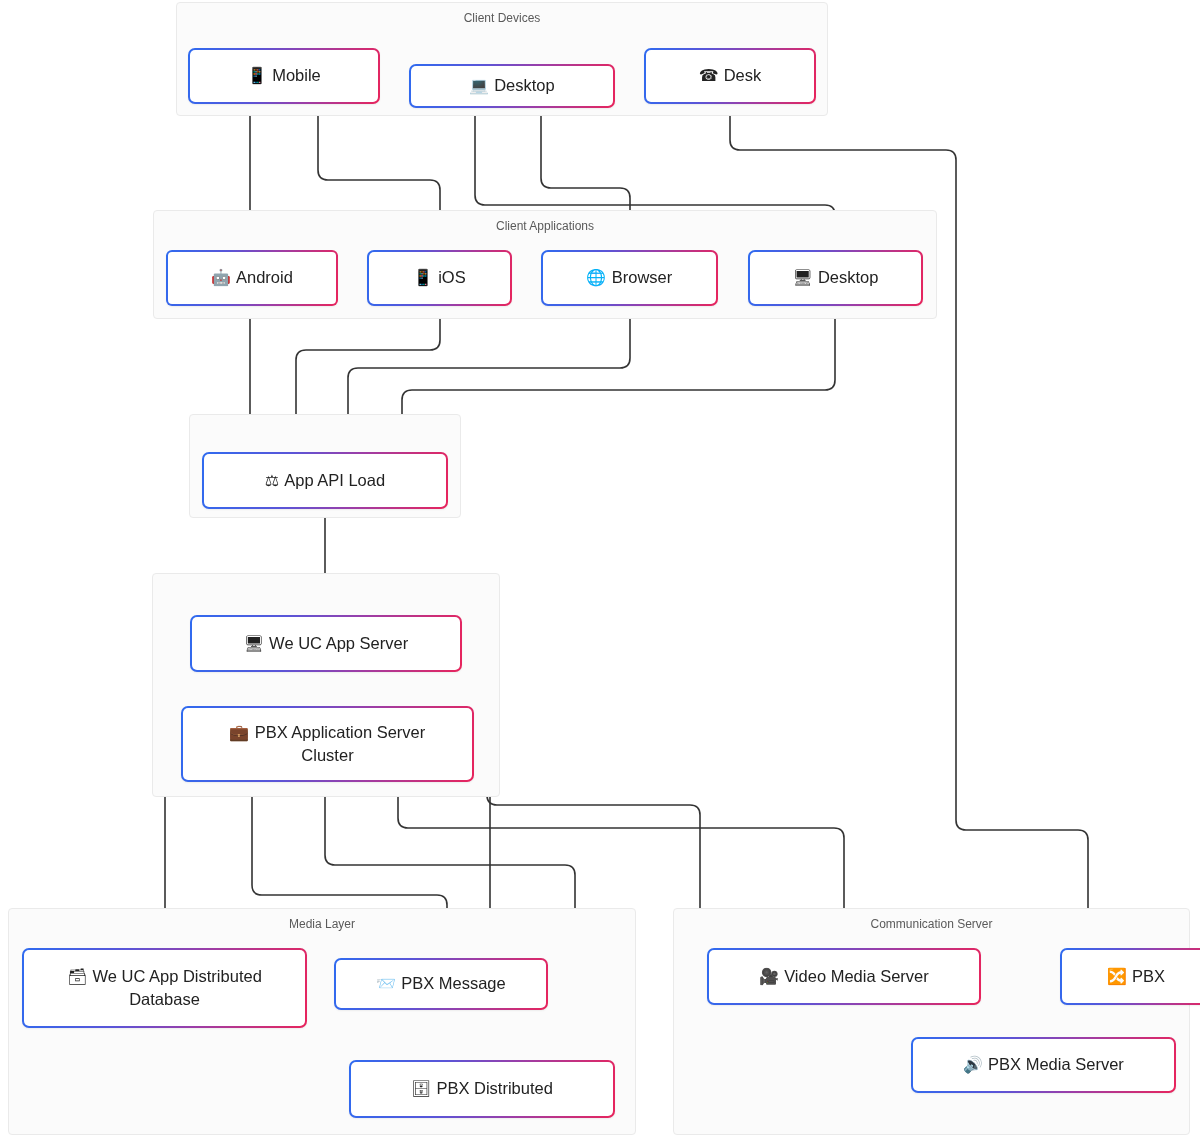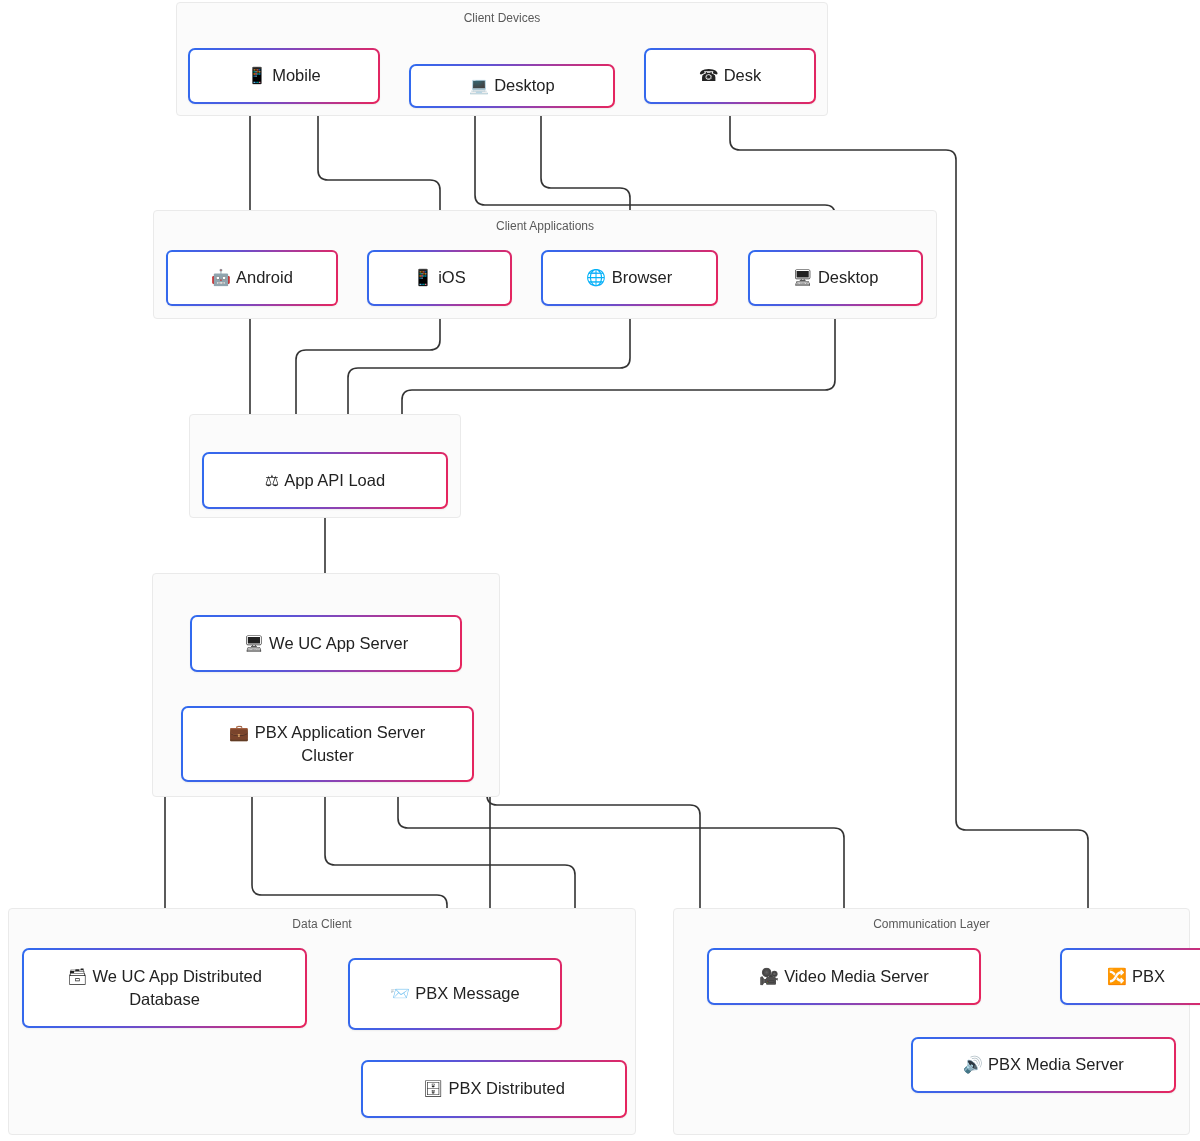--- a/index.html
+++ b/index.html
@@ -105,24 +105,24 @@
   <div id="clusters-layer">
       <div class="cluster" style="left: 176px; top: 2px; width: 652px; height: 114px;">
         <div class="cluster-title">Client Devices</div>
       </div>
       <div class="cluster" style="left: 153px; top: 210px; width: 784px; height: 109px;">
         <div class="cluster-title">Client Applications</div>
       </div>
       <div class="cluster" style="left: 189px; top: 414px; width: 272px; height: 104px;"></div>
       <div class="cluster" style="left: 152px; top: 573px; width: 348px; height: 224px;"></div>
       <div class="cluster" style="left: 8px; top: 908px; width: 628px; height: 227px;">
-        <div class="cluster-title">Data Client</div>
+        <div class="cluster-title">Media Layer</div>
       </div>
       <div class="cluster" style="left: 673px; top: 908px; width: 517px; height: 227px;">
-        <div class="cluster-title">Communication Layer</div>
+        <div class="cluster-title">Communication Server</div>
       </div>
     </div>
   <div id="nodes-layer">
       <div class="node" style="left: 188px; top: 48px; width: 192px; height: 56px;">
         <div class="node-label"><span class="node-icon">📱</span><span class="node-inner">Mobile</span></div>
       </div>
       <div class="node" style="left: 409px; top: 64px; width: 206px; height: 44px;">
         <div class="node-label"><span class="node-icon">💻</span><span class="node-inner">Desktop</span></div>
       </div>
       <div class="node" style="left: 644px; top: 48px; width: 172px; height: 56px;">
@@ -147,24 +147,24 @@
         <div class="node-label"><span class="node-icon">🖥</span><span class="node-inner">We UC App Server</span></div>
       </div>
       <div class="node" style="left: 181px; top: 706px; width: 293px; height: 76px;">
         <div class="node-label"><span class="node-icon">💼</span><span class="node-inner">PBX Application Server
 Cluster</span></div>
       </div>
       <div class="node" style="left: 22px; top: 948px; width: 285px; height: 80px;">
         <div class="node-label"><span class="node-icon">🗃</span><span class="node-inner">We UC App Distributed
 Database</span></div>
       </div>
-      <div class="node" style="left: 348px; top: 958px; width: 214px; height: 72px;">
+      <div class="node" style="left: 334px; top: 958px; width: 214px; height: 52px;">
         <div class="node-label"><span class="node-icon">📨</span><span class="node-inner">PBX Message</span></div>
       </div>
-      <div class="node" style="left: 361px; top: 1060px; width: 266px; height: 58px;">
+      <div class="node" style="left: 349px; top: 1060px; width: 266px; height: 58px;">
         <div class="node-label"><span class="node-icon">🗄</span><span class="node-inner">PBX Distributed</span></div>
       </div>
       <div class="node" style="left: 707px; top: 948px; width: 274px; height: 57px;">
         <div class="node-label"><span class="node-icon">🎥</span><span class="node-inner">Video Media Server</span></div>
       </div>
       <div class="node" style="left: 1012px; top: 948px; width: 152px; height: 57px; margin-left: 48px;">
         <div class="node-label"><span class="node-icon">🔀</span><span class="node-inner">PBX</span></div>
       </div>
       <div class="node" style="left: 911px; top: 1037px; width: 265px; height: 56px;">
         <div class="node-label"><span class="node-icon">🔊</span><span class="node-inner">PBX Media Server</span></div>

